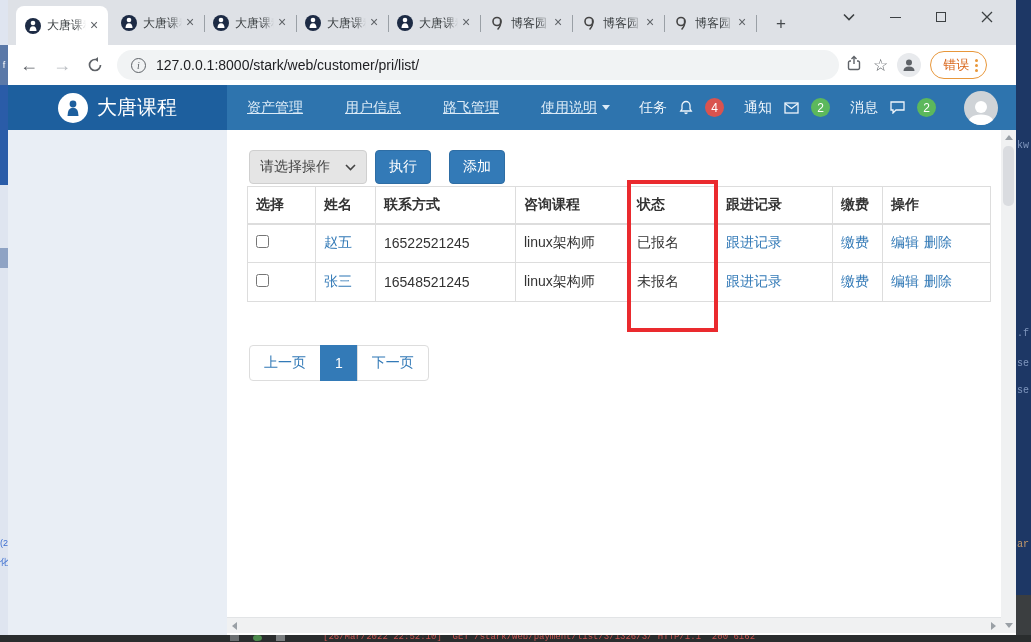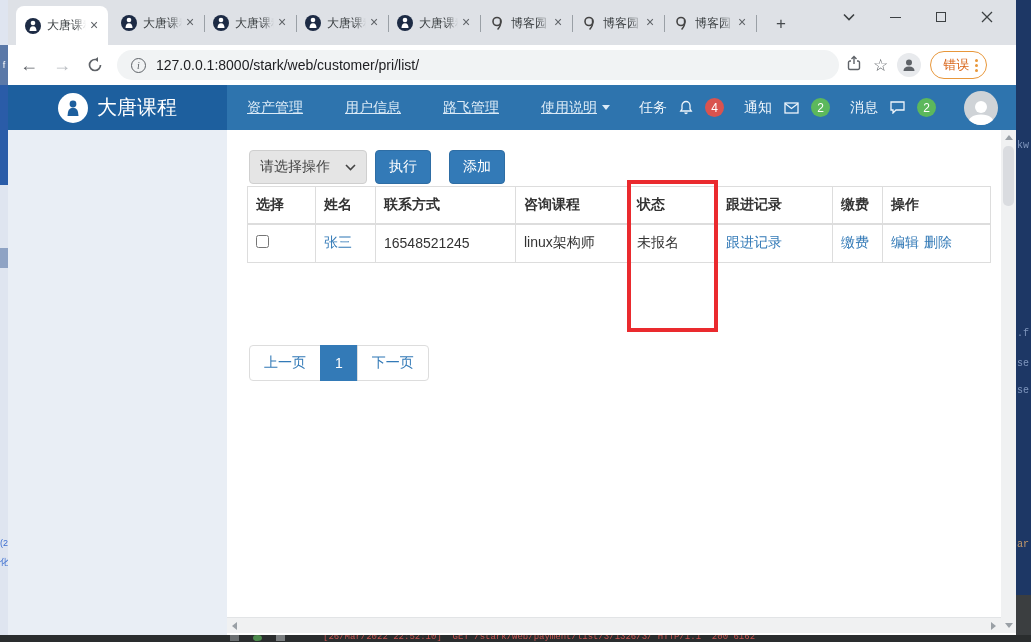--- a/index.html
+++ b/index.html
@@ -374,20 +374,30 @@
             <th>咨询课程</th>
             <th>状态</th>
             <th>跟进记录</th>
             <th>缴费</th>
             <th>操作</th>
           </tr>
         </thead>
         <tbody>
           <tr>
             <td><input type="checkbox" style=""></td>
+            <td><a class="name-link" href="#">赵五</a></td>
+            <td>16522521245</td>
+            <td>linux架构师</td>
+            <td>已报名</td>
+            <td><a href="#">跟进记录</a></td>
+            <td><a href="#">缴费</a></td>
+            <td class="ops"><a href="#">编辑</a><a href="#">删除</a></td>
+          </tr>
+          <tr>
+            <td><input type="checkbox" style=""></td>
             <td><a class="name-link" href="#">张三</a></td>
             <td>16548521245</td>
             <td>linux架构师</td>
             <td>未报名</td>
             <td><a href="#">跟进记录</a></td>
             <td><a href="#">缴费</a></td>
             <td class="ops"><a href="#">编辑</a><a href="#">删除</a></td>
           </tr>
         </tbody>
       </table>

